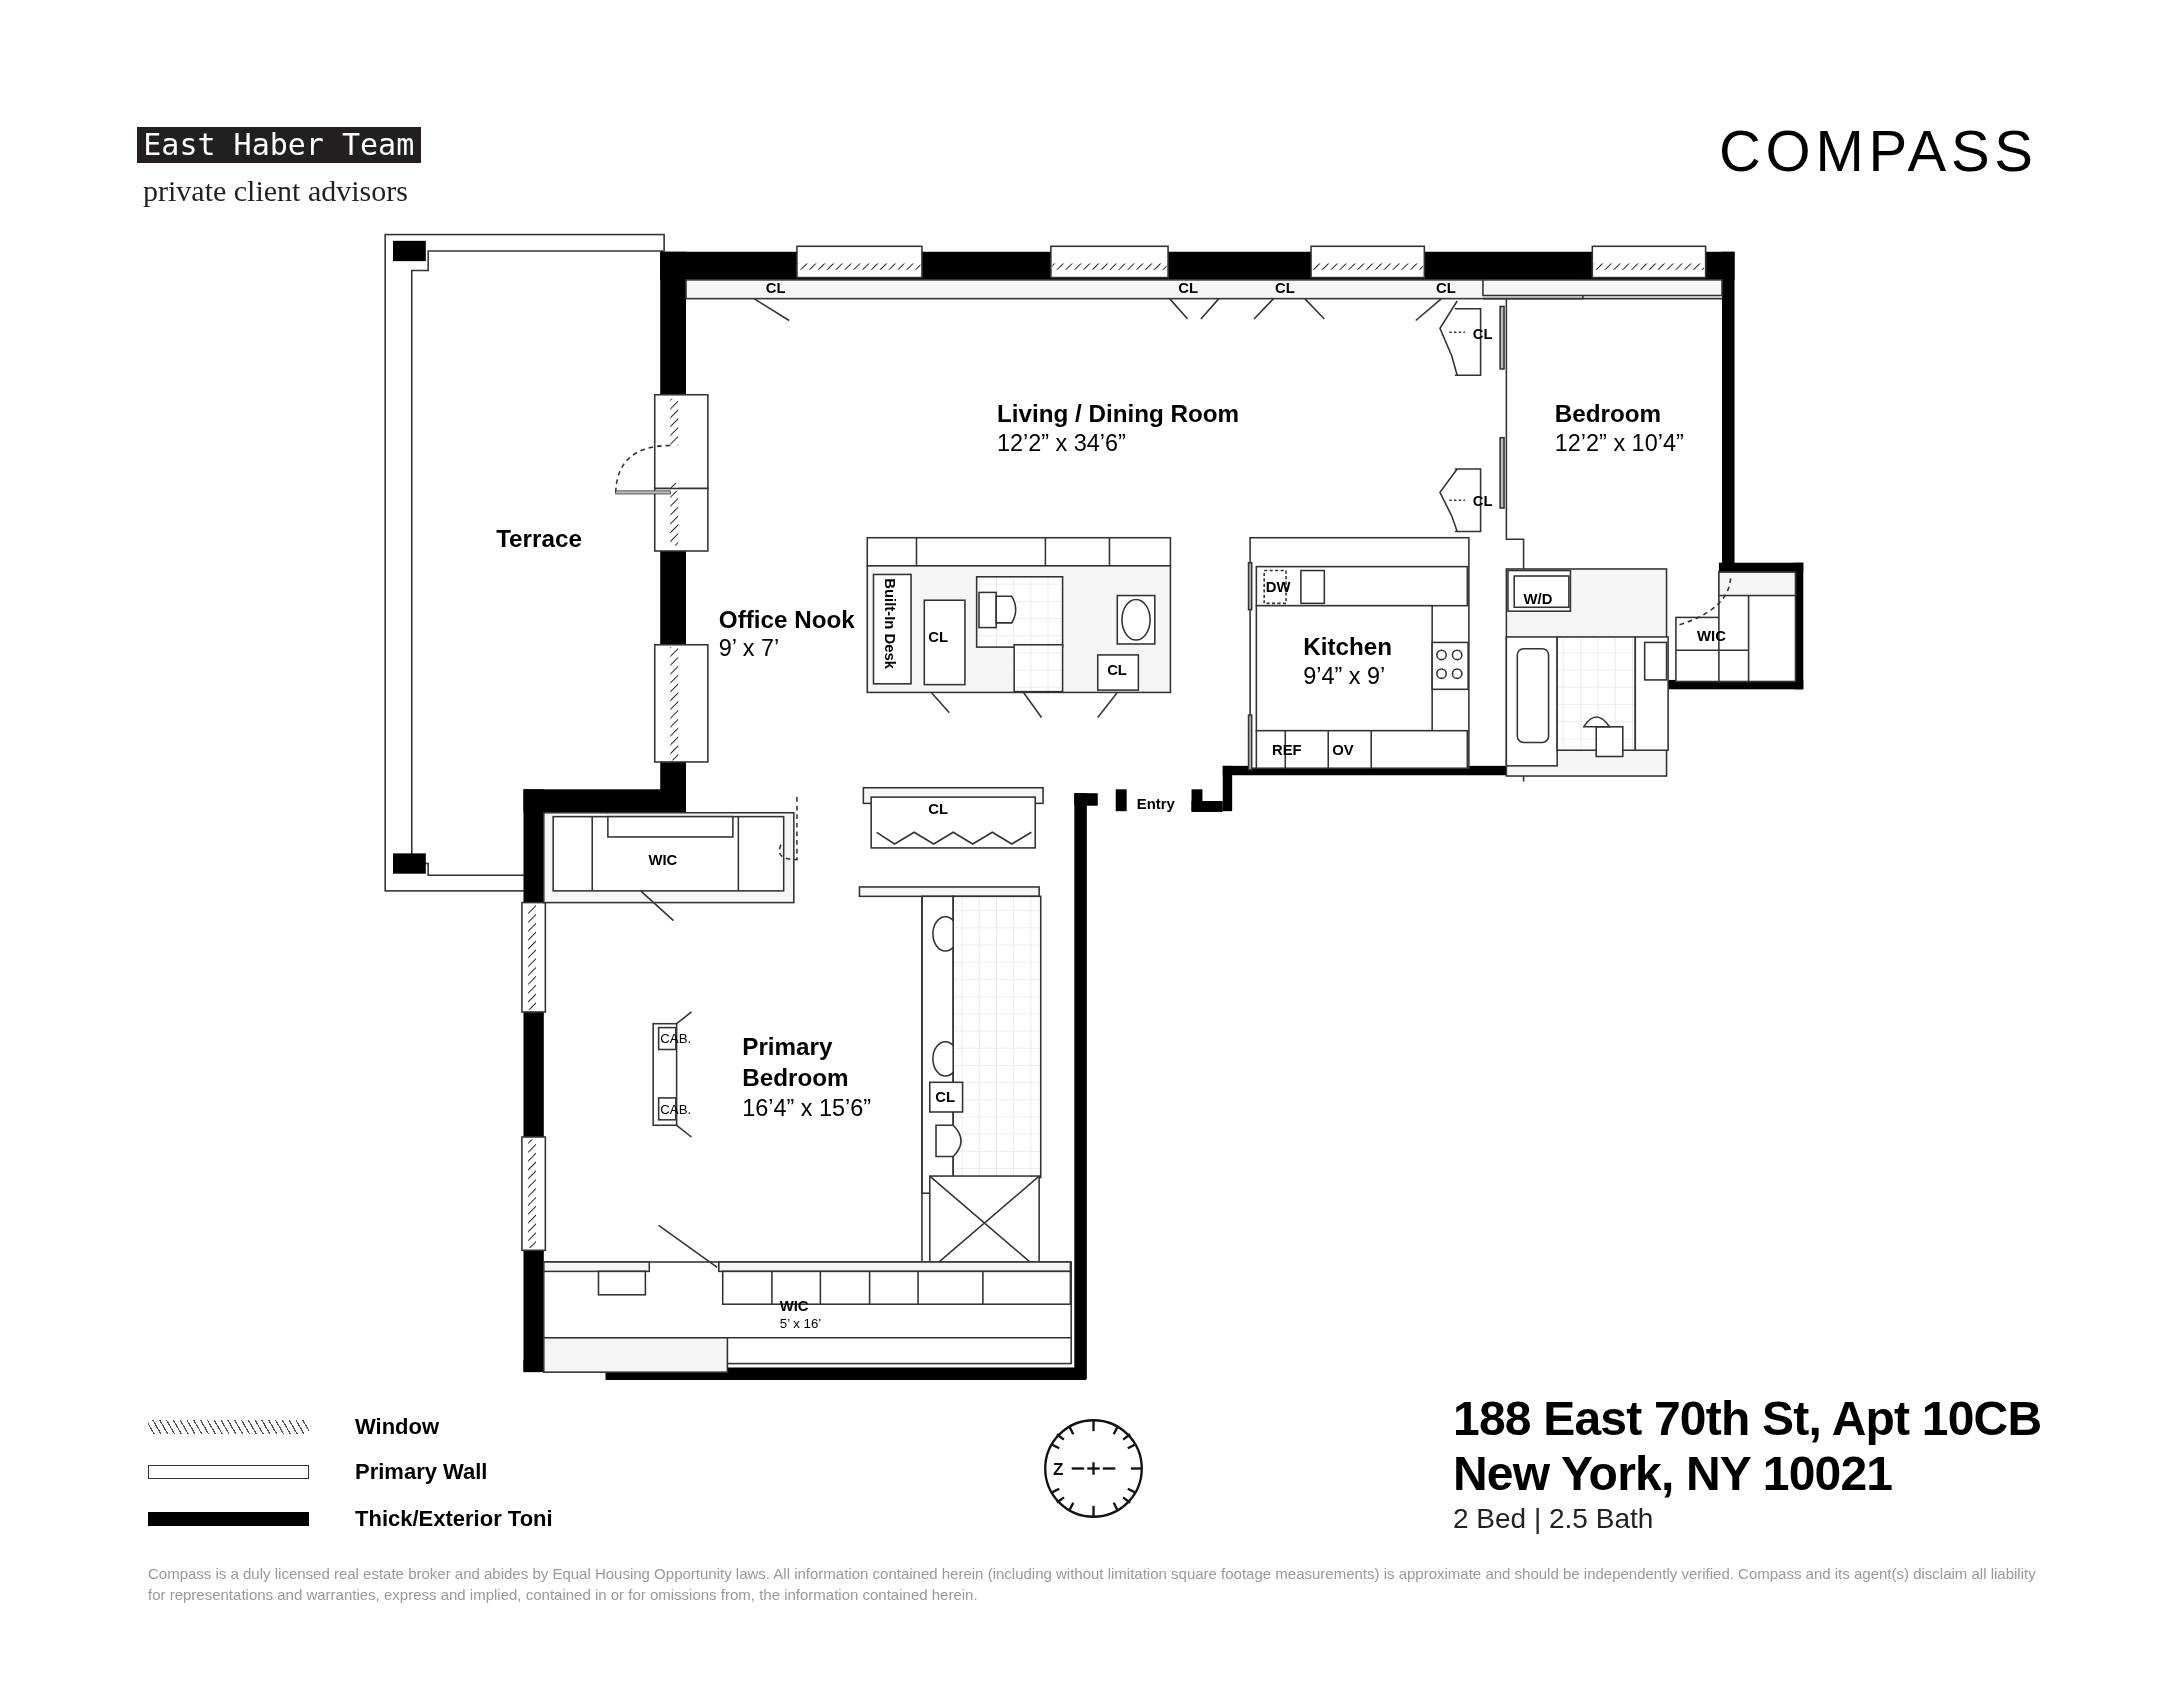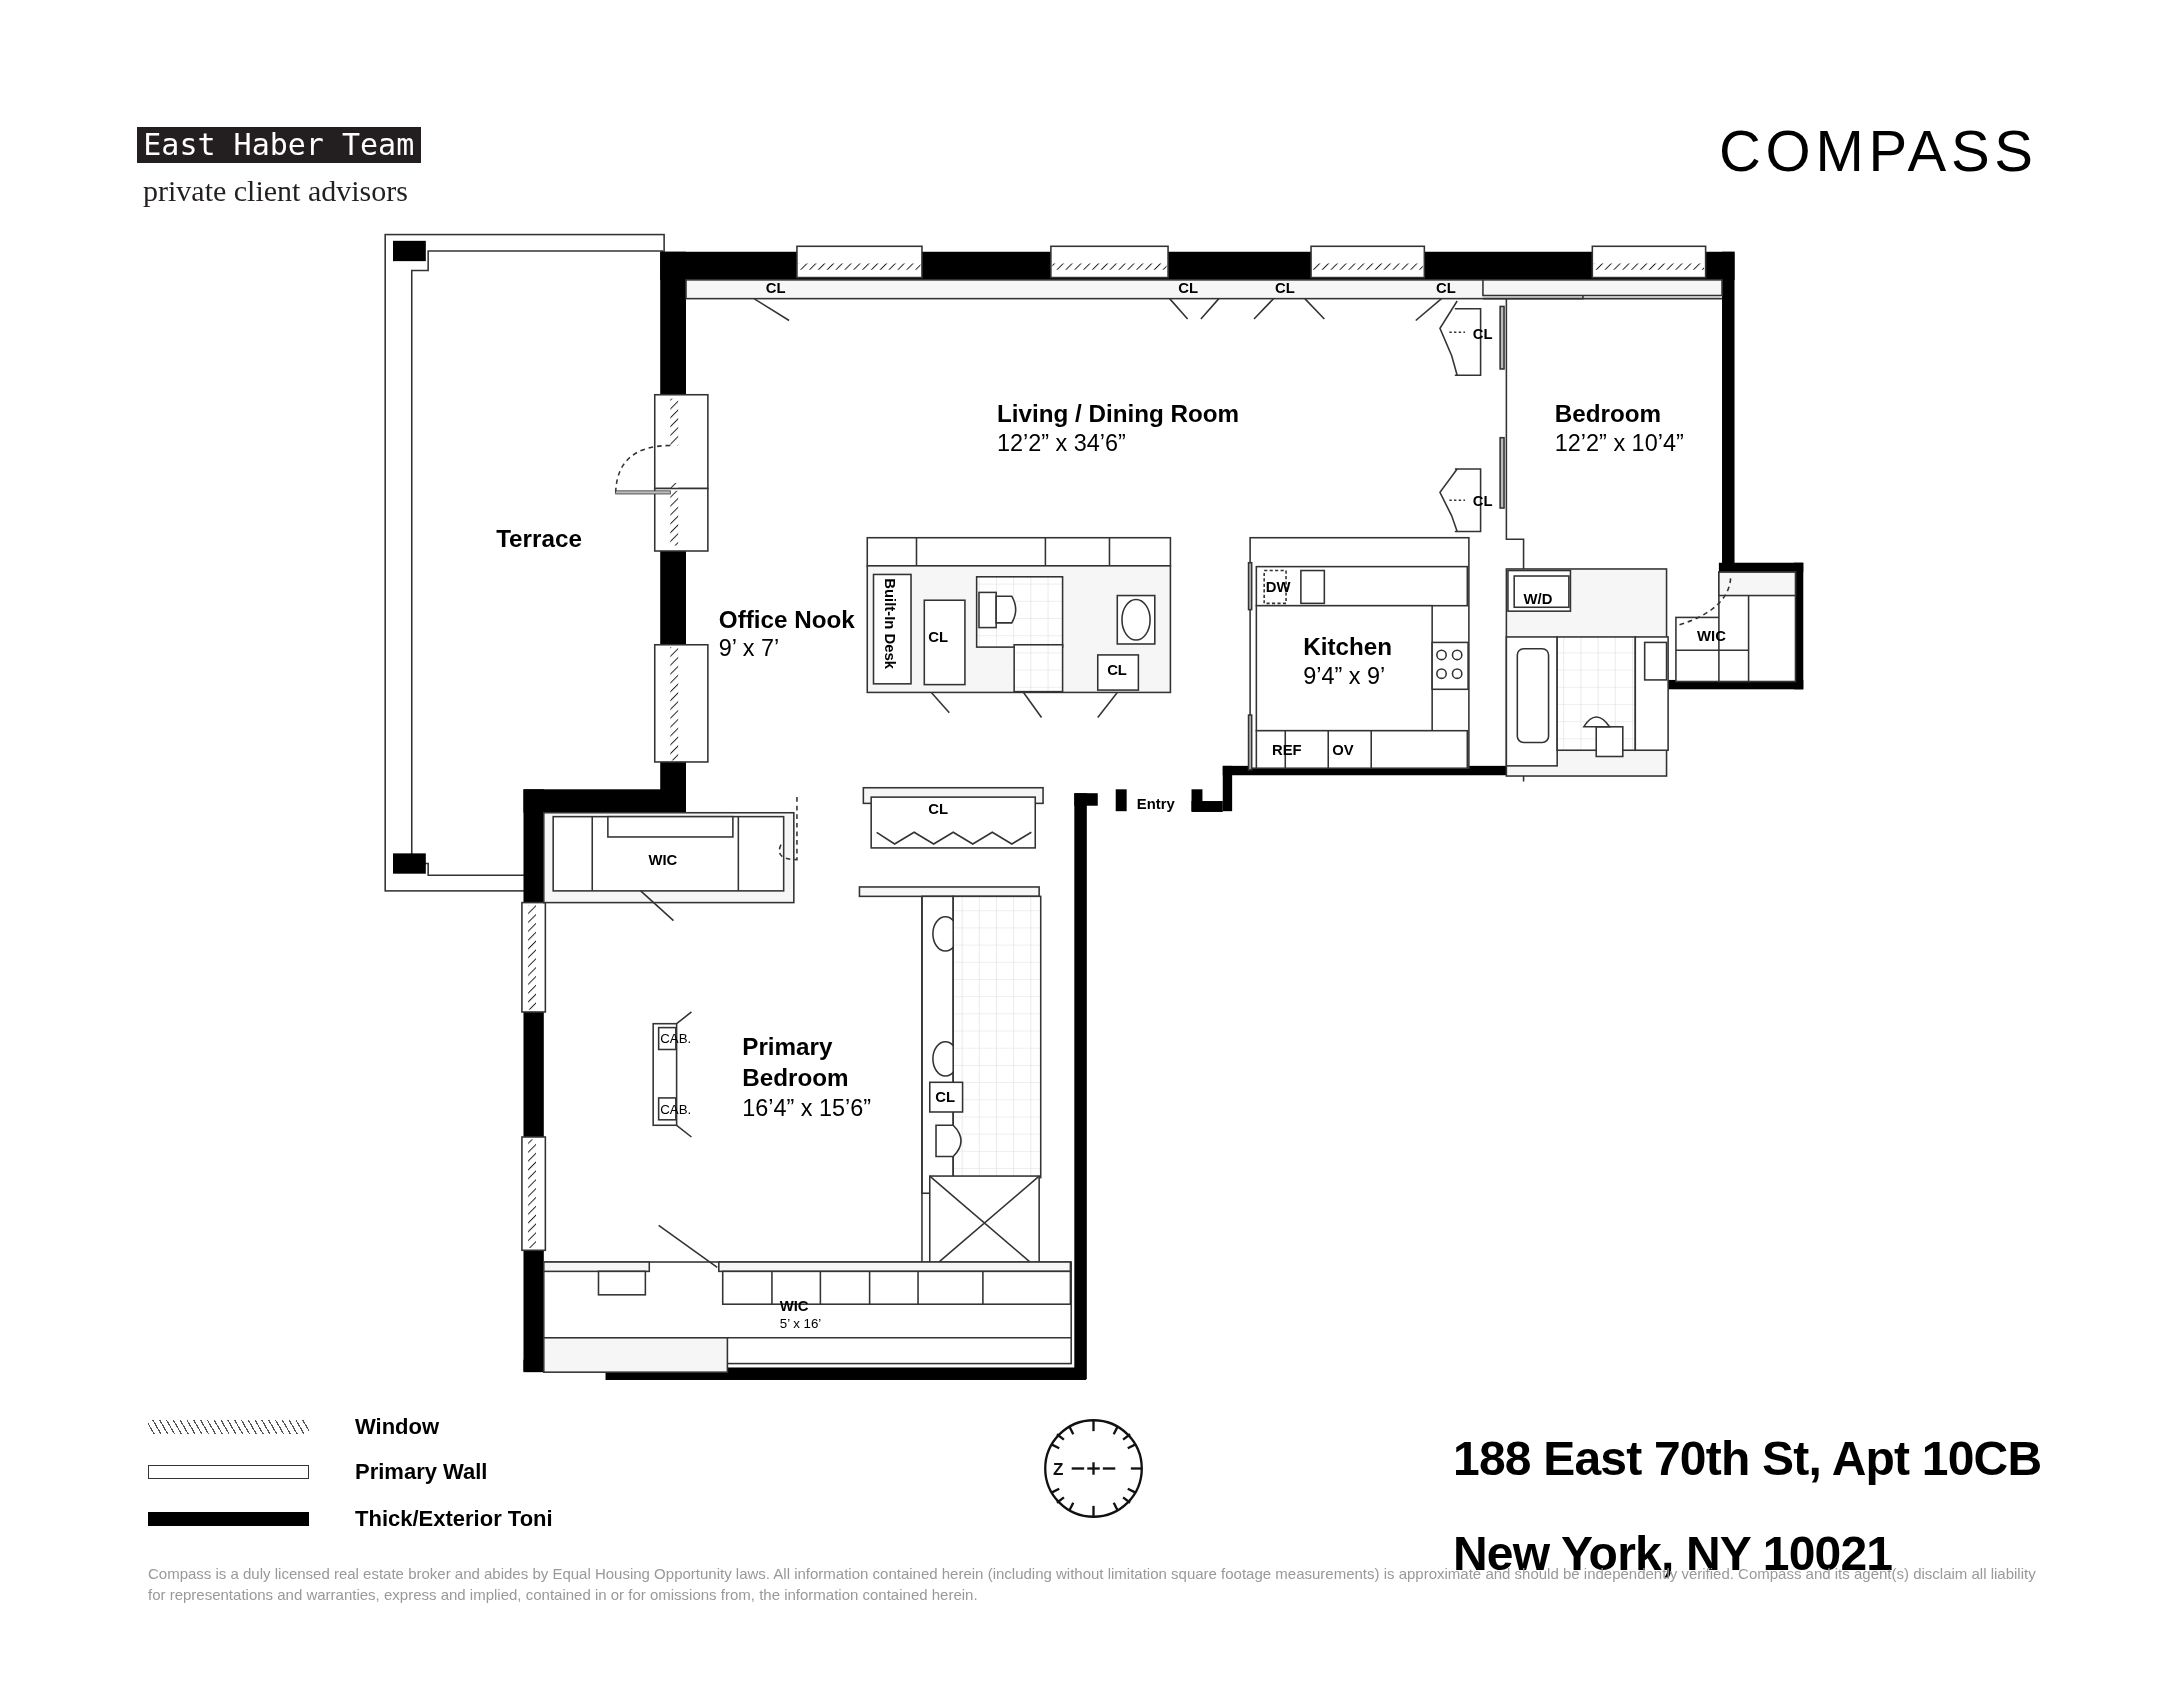--- a/index.html
+++ b/index.html
@@ -14,21 +14,21 @@
   .xs{font-family:"Liberation Sans",sans-serif;font-weight:400;font-size:17px;fill:#000;}
   .legend{position:absolute;left:148px;top:1414px;}
   .legend-row{position:absolute;left:0;width:469px;height:31px;}
   .legend-swatch{position:absolute;left:0;top:6.3px;width:161px;height:14px;box-sizing:border-box;}
   .sw-window{background:repeating-linear-gradient(60deg,transparent 0 4.7px,#555 4.7px 5.9px);}
   .sw-interior{border:1.6px solid #333;background:#fff;}
   .sw-exterior{background:#000;}
   .legend-label{position:absolute;left:207px;top:0;font-size:22px;font-weight:700;white-space:nowrap;}
   .compass-rose{position:absolute;left:1039px;top:1414px;}
   .addr{position:absolute;left:1453px;top:1391px;}
-  .addr1,.addr2{font-size:48px;font-weight:700;line-height:55px;white-space:nowrap;letter-spacing:-0.8px;margin-top:40px;}
+  .addr1,.addr2{font-size:48px;font-weight:700;line-height:55px;white-space:nowrap;letter-spacing:-0.8px;}
   .addr3{font-size:28px;line-height:36px;color:#222;white-space:nowrap;}
   .disclaimer{position:absolute;left:148px;top:1563px;width:1899px;font-size:15px;line-height:21px;color:#999;}
 </style>
 </head>
 <body>
 
 <div class="brand-tag">East Haber Team</div>
 <div class="brand-sub">private client advisors</div>
 <div class="logo">COMPASS</div>
 
@@ -311,16 +311,17 @@
       <line x1="82" y1="70" x2="98" y2="70"></line>
     <line x1="62" y1="70" x2="78" y2="70"></line>
       <line x1="70" y1="62" x2="70" y2="78"></line>
   </g>
   <text x="18" y="78" font-family="Liberation Sans, sans-serif" font-weight="700" font-size="22" fill="#111">Z</text>
 </svg>
 
 <div class="addr">
   <div class="addr1">188 East 70th St, Apt 10CB</div>
   <div class="addr2">New York, NY 10021</div>
+  <div class="addr3">2 Bed | 2.5 Bath</div>
 </div>
 
 <div class="disclaimer">Compass is a duly licensed real estate broker and abides by Equal Housing Opportunity laws. All information contained herein (including without limitation square footage measurements) is approximate and should be independently verified. Compass and its agent(s) disclaim all liability for representations and warranties, express and implied, contained in or for omissions from, the information contained herein.</div>
 
 
 </body></html>

